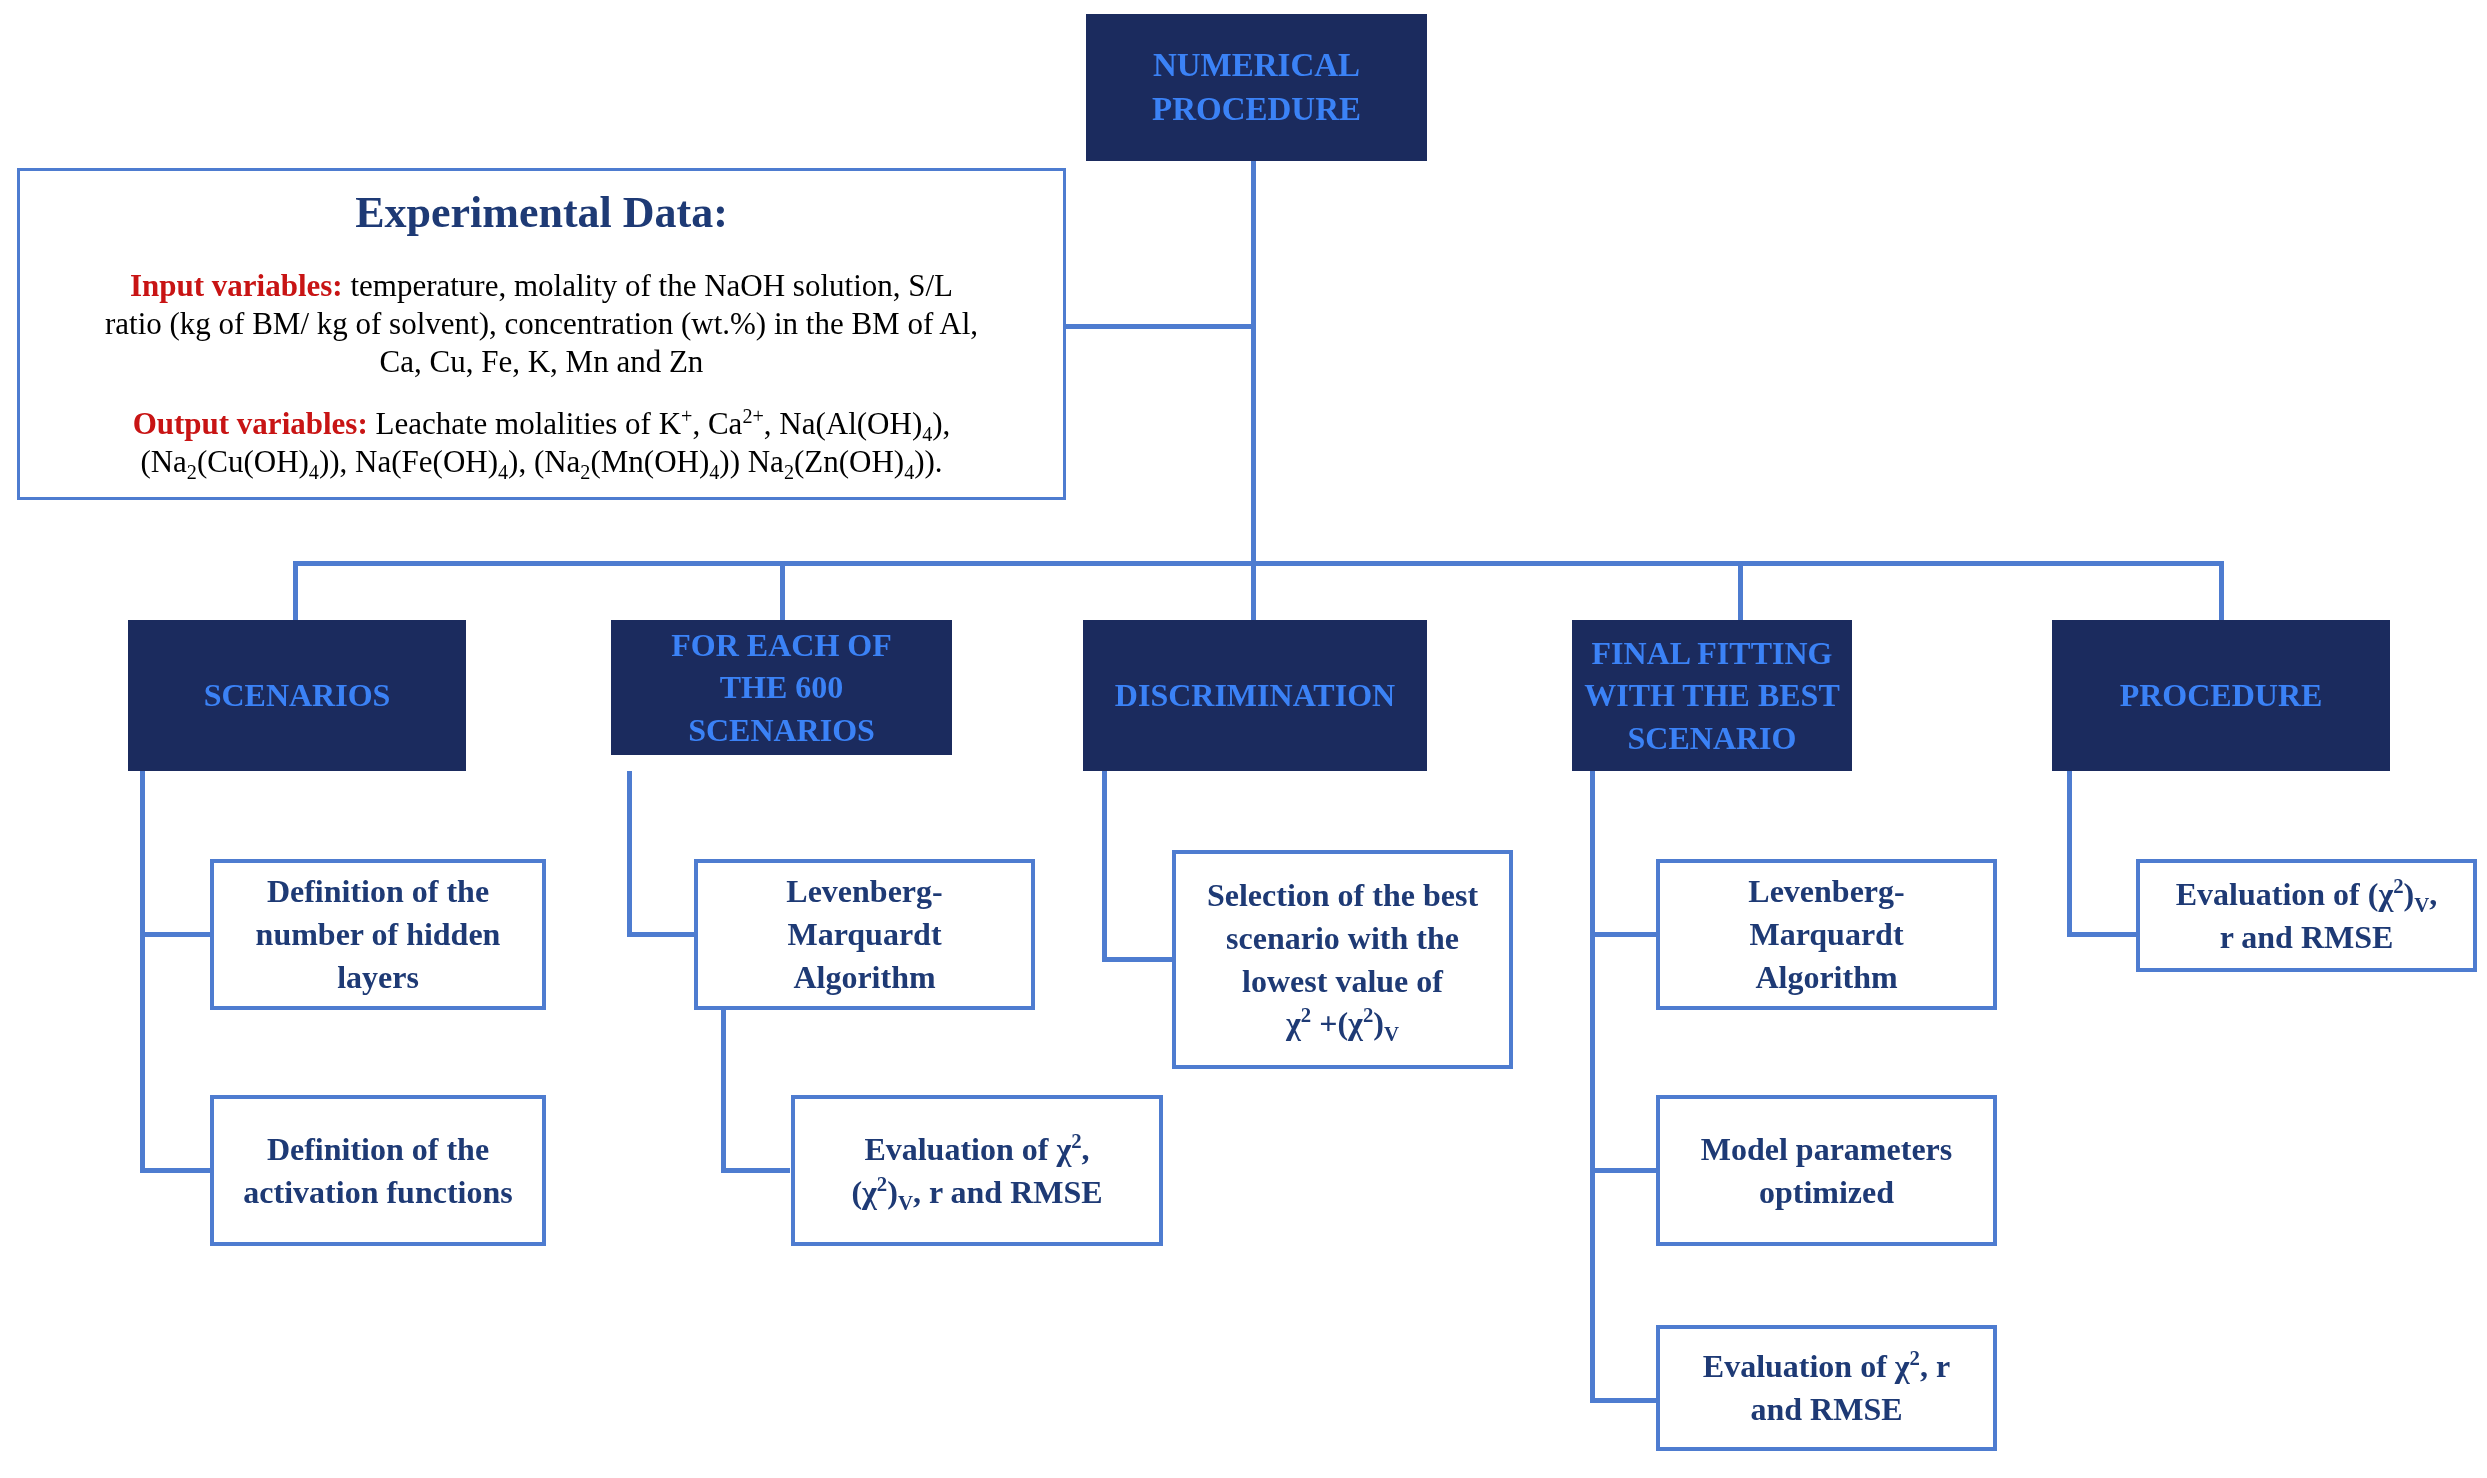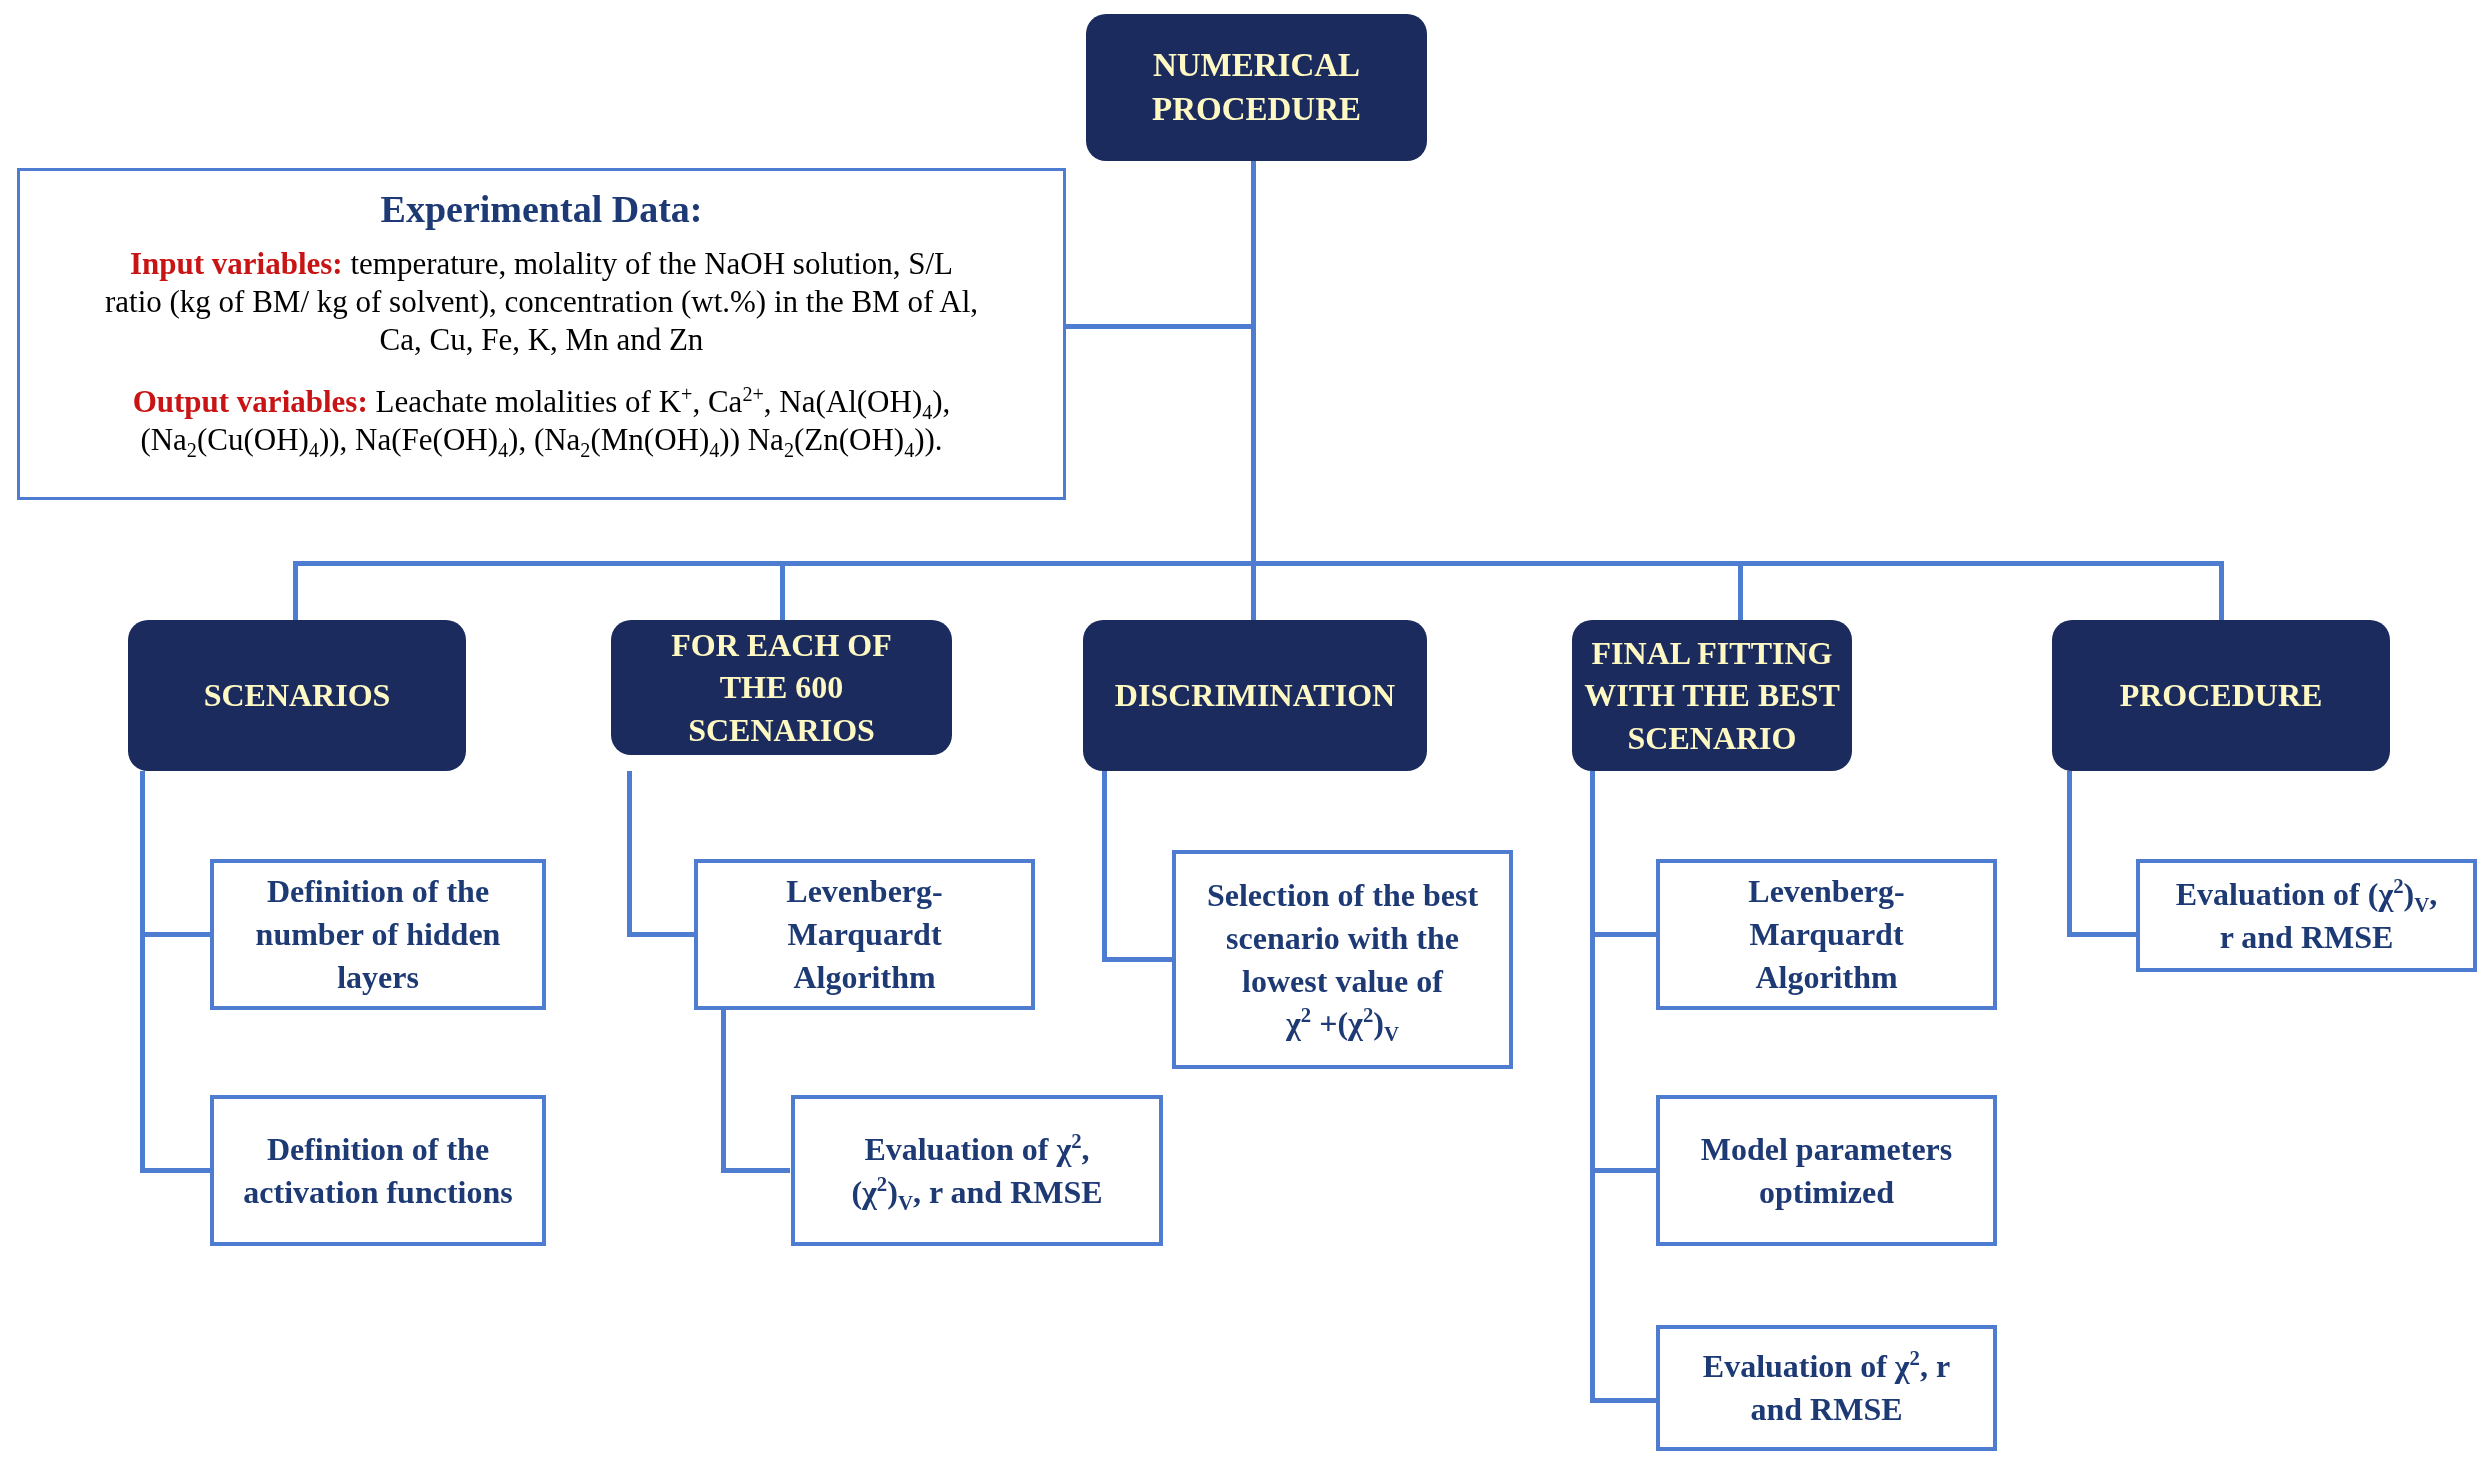--- a/index.html
+++ b/index.html
@@ -7,29 +7,28 @@
   #canvas {
     position: relative;
     width: 2487px;
     height: 1479px;
     background: #ffffff;
     overflow: hidden;
   }
   .navy-box {
     position: absolute;
     background: var(--navy, #1b2b5e);
-    color: #fef9c3;
+    color: #3b82f6;
     font-weight: bold;
     font-size: 32px;
     line-height: 1.32;
     display: flex;
     align-items: center;
     justify-content: center;
     text-align: center;
-    border-radius: 20px;
   }
   .root-box { font-size: 33px; }
   .sub-box {
     position: absolute;
     background: #ffffff;
     border: 4px solid var(--line, #4e7cd0);
     color: var(--text_navy, #1e3a75);
     font-weight: bold;
     font-size: 32px;
     line-height: 1.34;
@@ -48,22 +47,22 @@
     display: flex;
     flex-direction: column;
     align-items: center;
     justify-content: flex-start;
     padding: 16px 11.4px 5.7px 11.4px;
     text-align: center;
   }
   .exp-title {
     color: var(--text_navy, #1e3a75);
     font-weight: bold;
-    font-size: 38px;
-    margin-bottom: 14px;
+    font-size: 44px;
+    margin-bottom: 29px;
   }
   .exp-para {
     font-size: 31px;
     line-height: 1.22;
     color: #000000;
     margin: 0 0 25px 0;
   }
   .exp-label { color: var(--red, #c81414); font-weight: bold; }
   .line {
     position: absolute;

